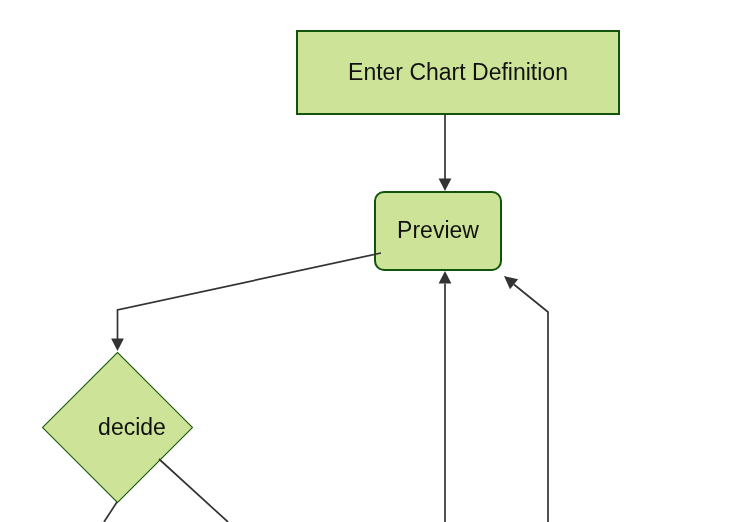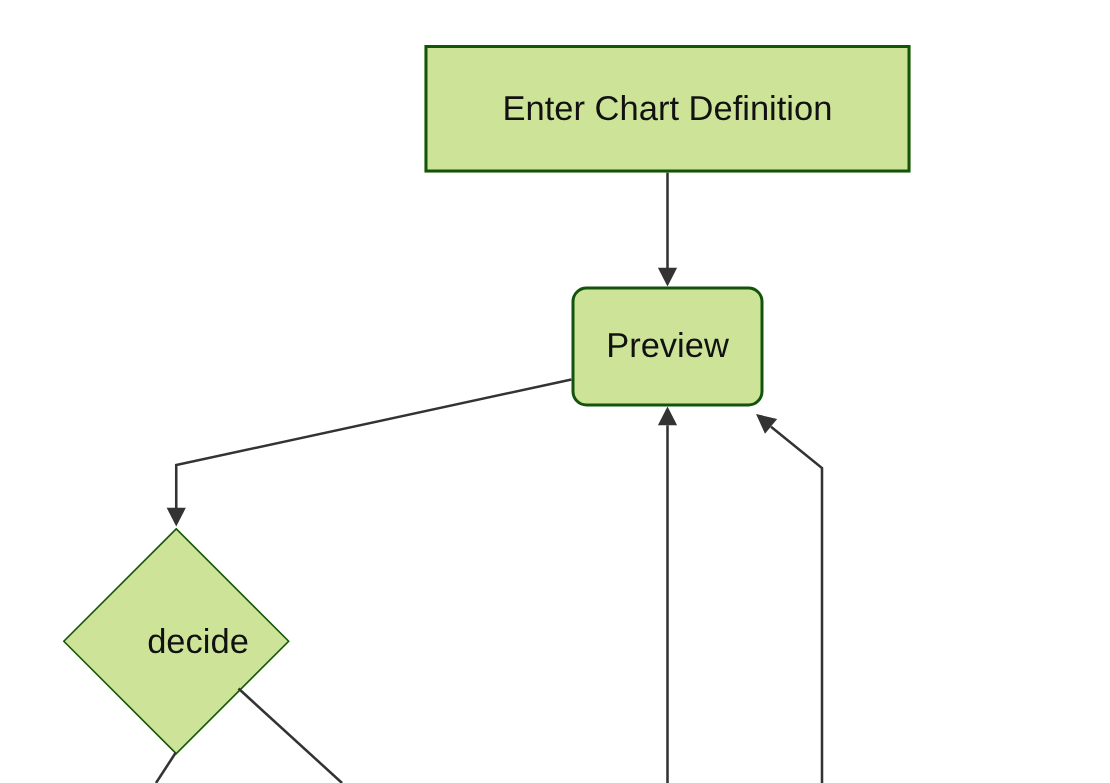--- a/index.html
+++ b/index.html
@@ -23,23 +23,24 @@
     position: absolute;
     background: var(--node-fill);
     border: 2px solid var(--node-border);
     display: flex;
     align-items: center;
     justify-content: center;
     color: var(--label-color);
     font-size: 23px;
     line-height: 1.2;
     white-space: nowrap;
+    margin-left: 13px;
   }
   .node-rect   { left: 283px; top: 30px;  width: 324px; height: 85px; }
-  .node-round  { left: 381px; top: 191px; width: 128px; height: 80px; border-radius: 10px; }
+  .node-round  { left: 361px; top: 191px; width: 128px; height: 80px; border-radius: 10px; }
   .diamond-shape {
     position: absolute;
     left: 63.5px; top: 373.5px;
     width: 107px; height: 107px;
     transform: rotate(45deg);
     background: var(--node-fill);
     border: 1.5px solid var(--node-border);
   }
   .diamond-label {
     position: absolute;

